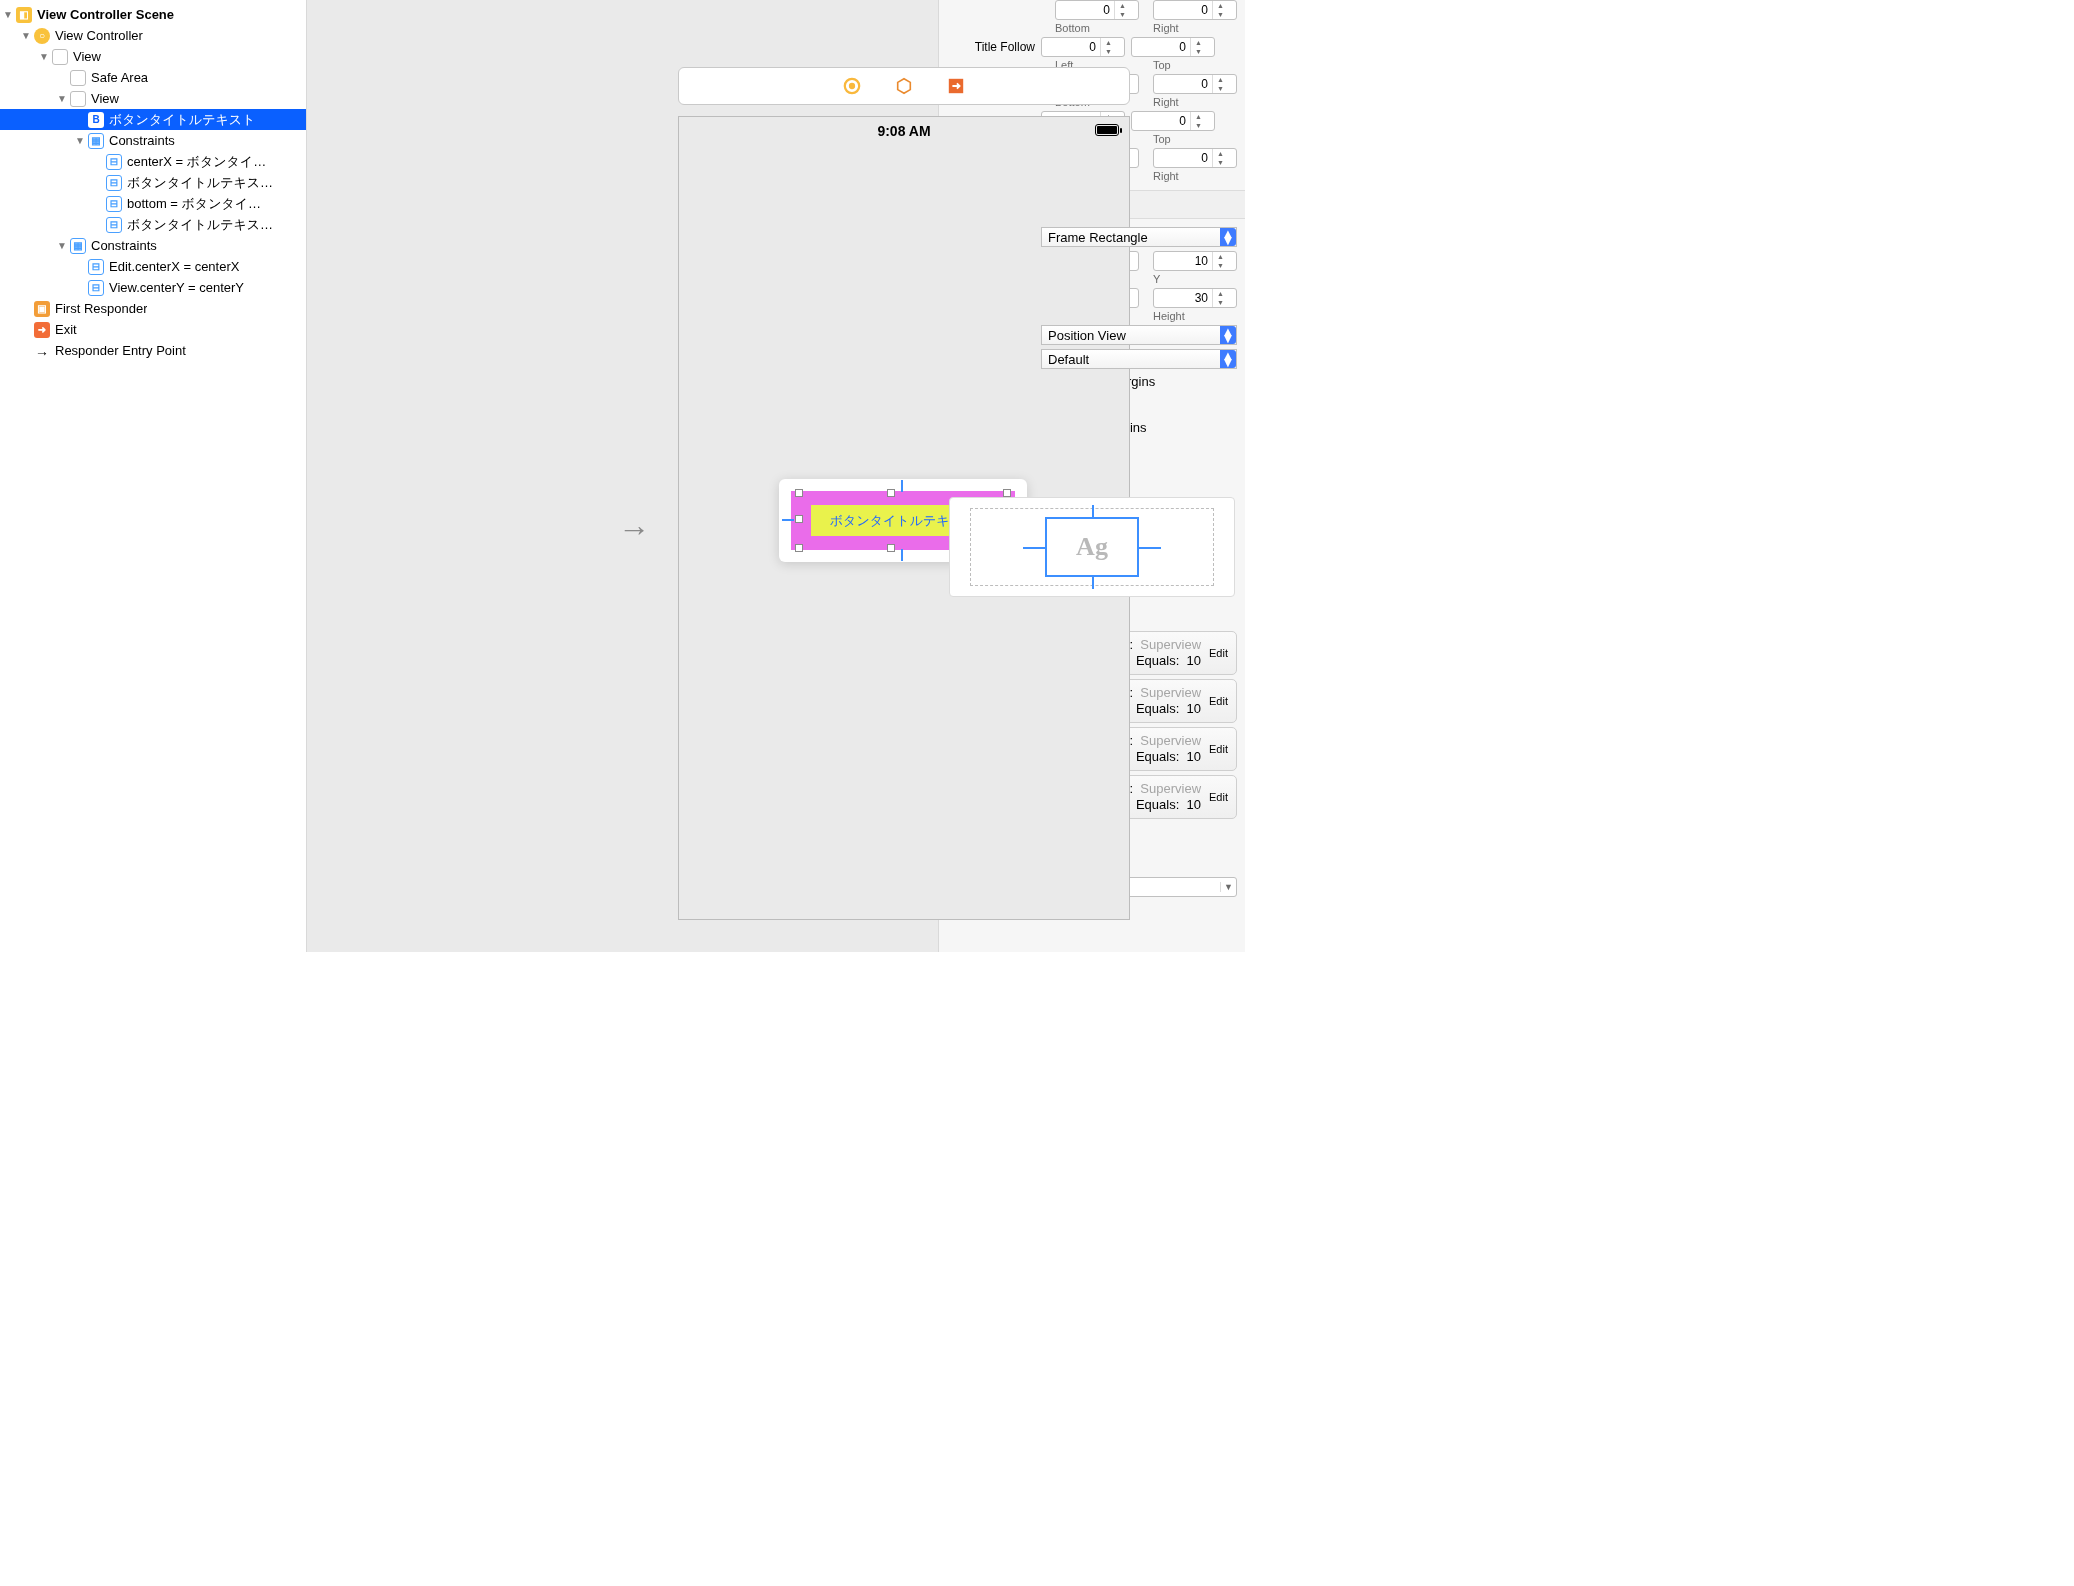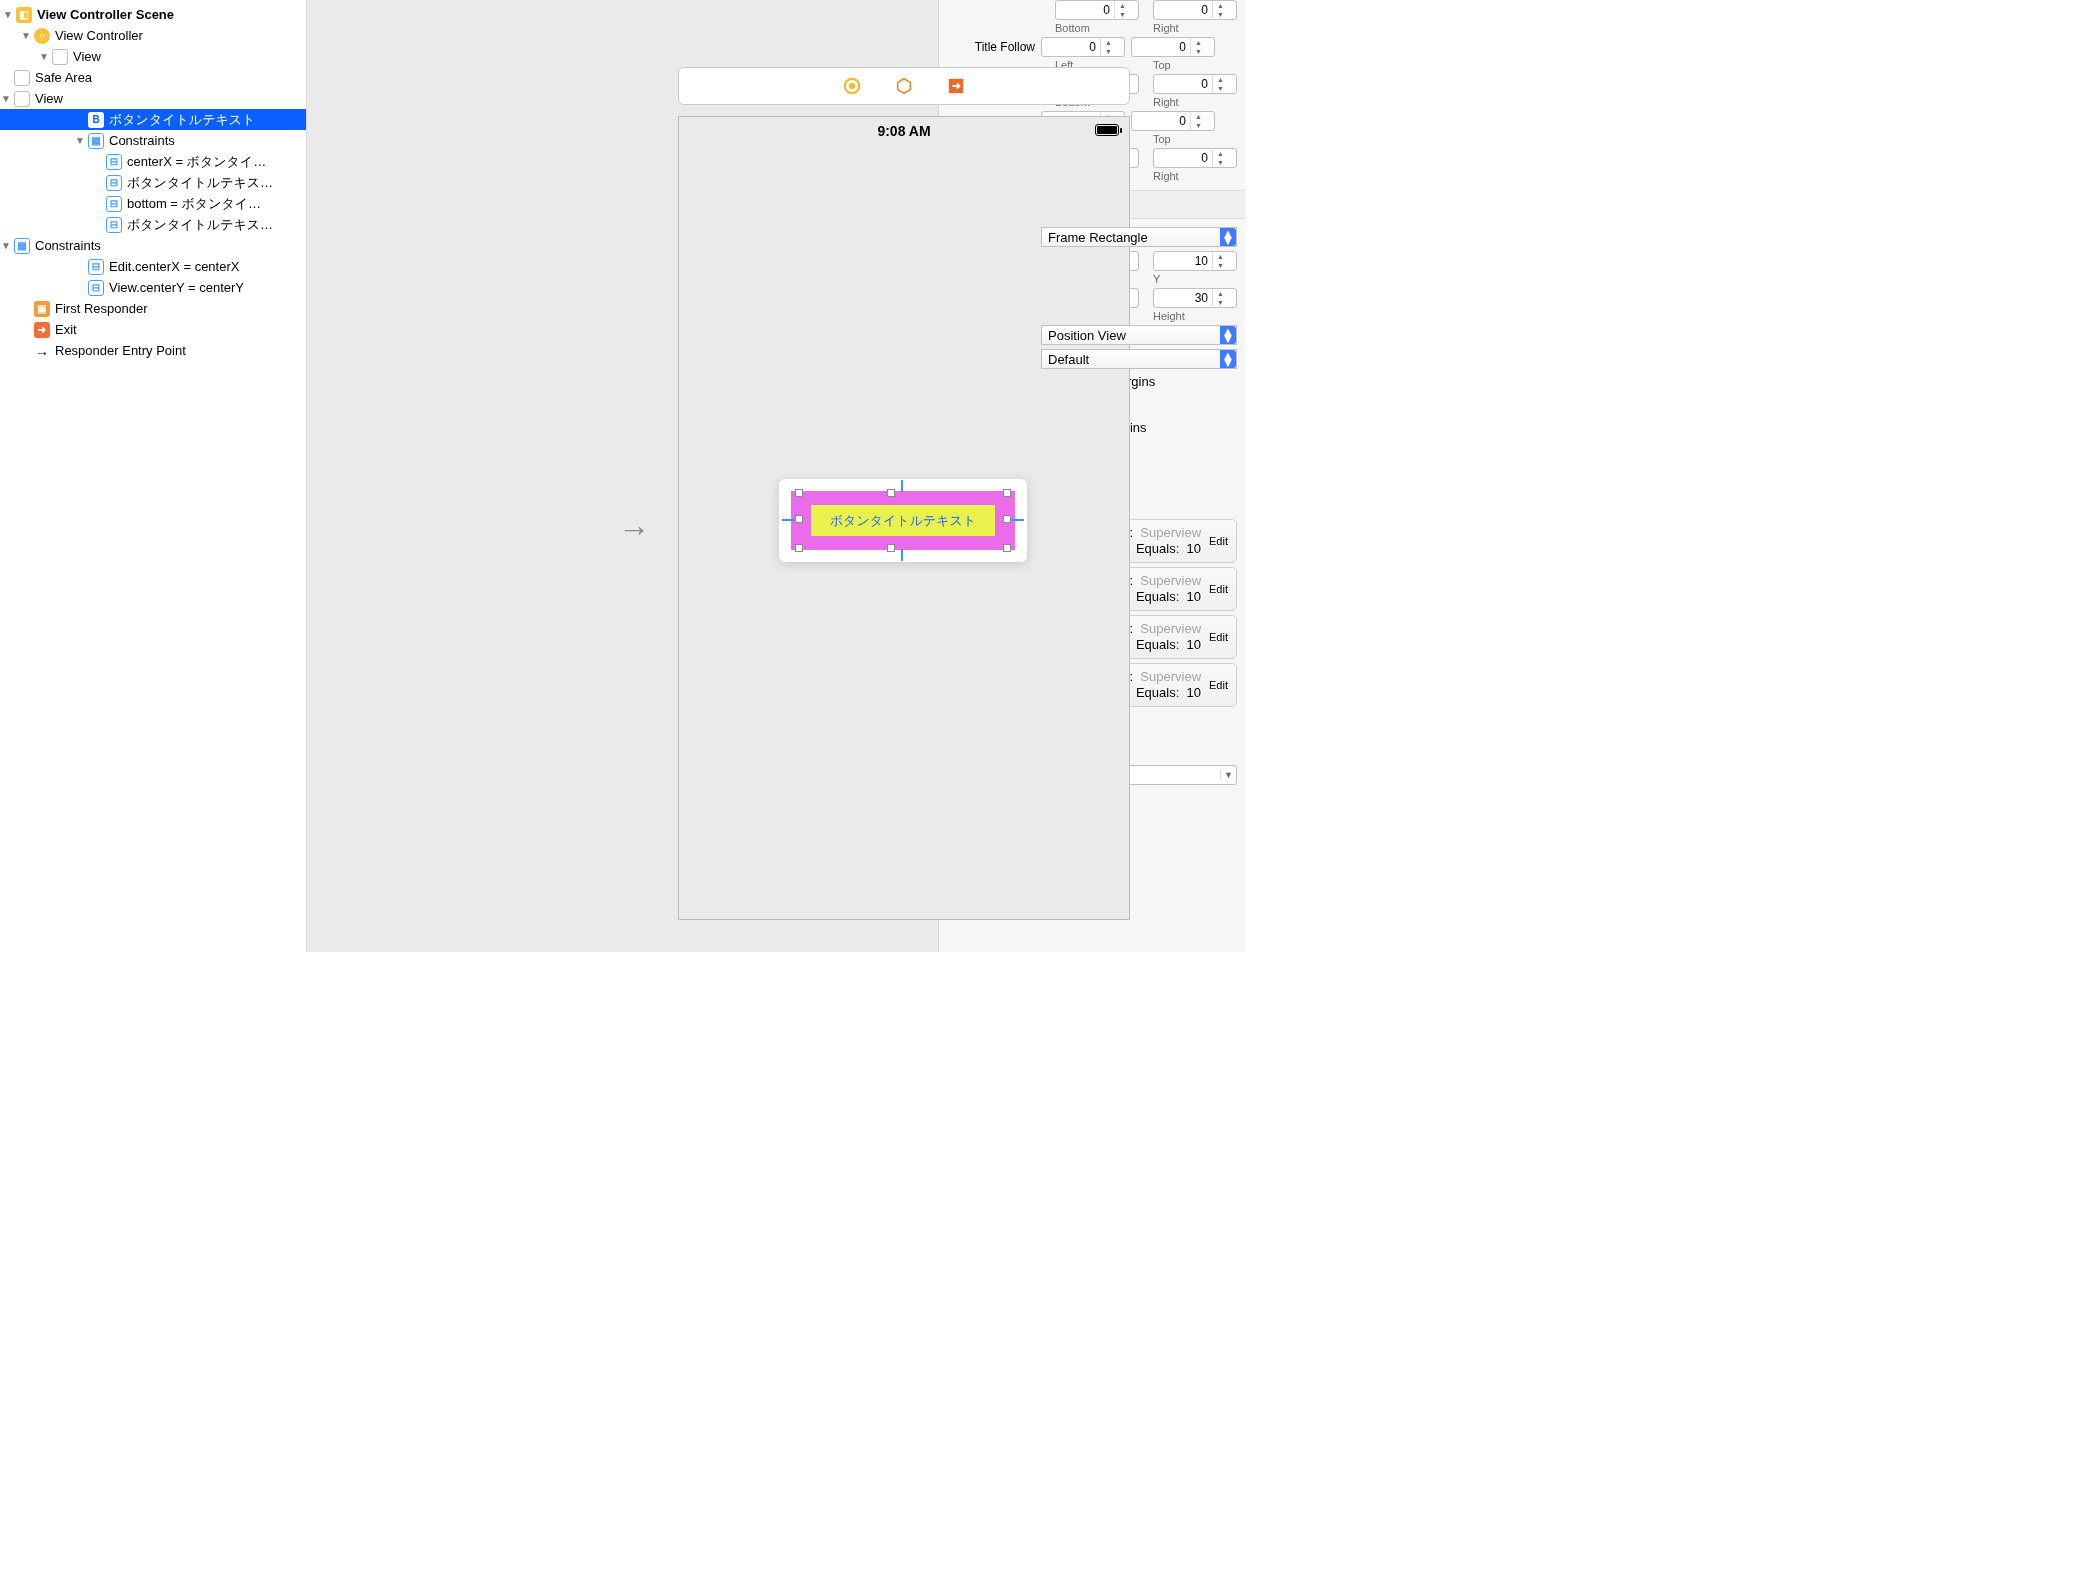--- a/index.html
+++ b/index.html
@@ -18,21 +18,21 @@
 .ic-safe { background: #fff; border: 1px solid #bdbdbd; }
 .ic-btn { background: #0a60ff; color: #fff; }
 .ic-btn.sel { background: #fff; color: #0a60ff; }
 .ic-cons { background: #fff; border: 1px solid #4aa0ff; color:#4aa0ff; }
 .ic-conitem { color:#4aa0ff; border:1px solid #4aa0ff; background:#fff; }
 .ic-first { background:#f29d38; color:#fff; }
 .ic-exit { background:#f26d38; color:#fff; }
 .ic-arrow { color:#000; background:transparent; font-size:14px; }
 .tree-label { overflow: hidden; text-overflow: ellipsis; }
 .bold { font-weight: 600; }
-.ind0{padding-left:2px}.ind1{padding-left:20px}.ind2{padding-left:38px}.ind3{}.ind4{padding-left:74px}.ind5{padding-left:92px}
+.ind0{padding-left:2px}.ind1{padding-left:20px}.ind2{padding-left:38px}.ind3{padding-left:56px}.ind4{padding-left:74px}.ind5{padding-left:92px}
 
 
 .canvas { flex: 1; background: #eaeaea; position: relative; }
 .device-bar { position: absolute; left: 371px; top: 67px; width: 452px; height: 38px; background: #fff; border: 1px solid #c9c9c9; border-radius: 6px; display: flex; align-items: center; justify-content: center; gap: 34px; }
 .dbicon { width: 18px; height: 18px; }
 .device { position: absolute; left: 371px; top: 116px; width: 452px; height: 804px; background: #eaeaea; border: 1px solid #bcbcbc; }
 .statusbar { position: absolute; top: 0; left: 0; right: 0; height: 28px; display:flex; align-items:center; justify-content:center; background:#eaeaea; }
 .stime { font-weight:600; font-size:14px; }
 .sbatt { position:absolute; right:10px; top:7px; width:24px; height:12px; border:1.5px solid #000; border-radius:3px; }
 .sbatt::after { content:''; position:absolute; right:-4px; top:3px; width:2px; height:5px; background:#000; border-radius:1px; }
@@ -439,20 +439,29 @@
       <span class="plus" style="margin-left:-22px;margin-right:10px">+</span>
       <span class="check on">✓</span>
       <span>Safe Area Relative Margins</span>
     </div>
   <div class="chk-row">
       <span class="check"></span>
       <span>Safe Area Layout Guide</span>
     </div>
 
   <div class="section-hd" style="border-top:none;background:transparent;border-bottom:none">Constraints</div>
+  <div class="con-diagram">
+    <div class="dashed" style="left:20px;right:20px;top:10px;bottom:10px"></div>
+    <div class="box">Ag
+      <div style="position:absolute;left:-24px;top:50%;width:24px;height:2px;background:#3c8fff"></div>
+      <div style="position:absolute;right:-24px;top:50%;width:24px;height:2px;background:#3c8fff"></div>
+      <div style="position:absolute;top:-14px;left:50%;width:2px;height:14px;background:#3c8fff"></div>
+      <div style="position:absolute;bottom:-14px;left:50%;width:2px;height:14px;background:#3c8fff"></div>
+    </div>
+  </div>
   <div class="seg">
     <button>All</button>
     <button class="active">This Size Class</button>
   </div>
 
   <div class="concard">
       <div class="cicon">⊟</div>
       <div class="ctext">
         <div><span>Trailing Space to:</span>&nbsp;&nbsp;<span class="sub">Superview</span></div>
         <div><span>Equals:</span>&nbsp;&nbsp;<span>10</span></div>

